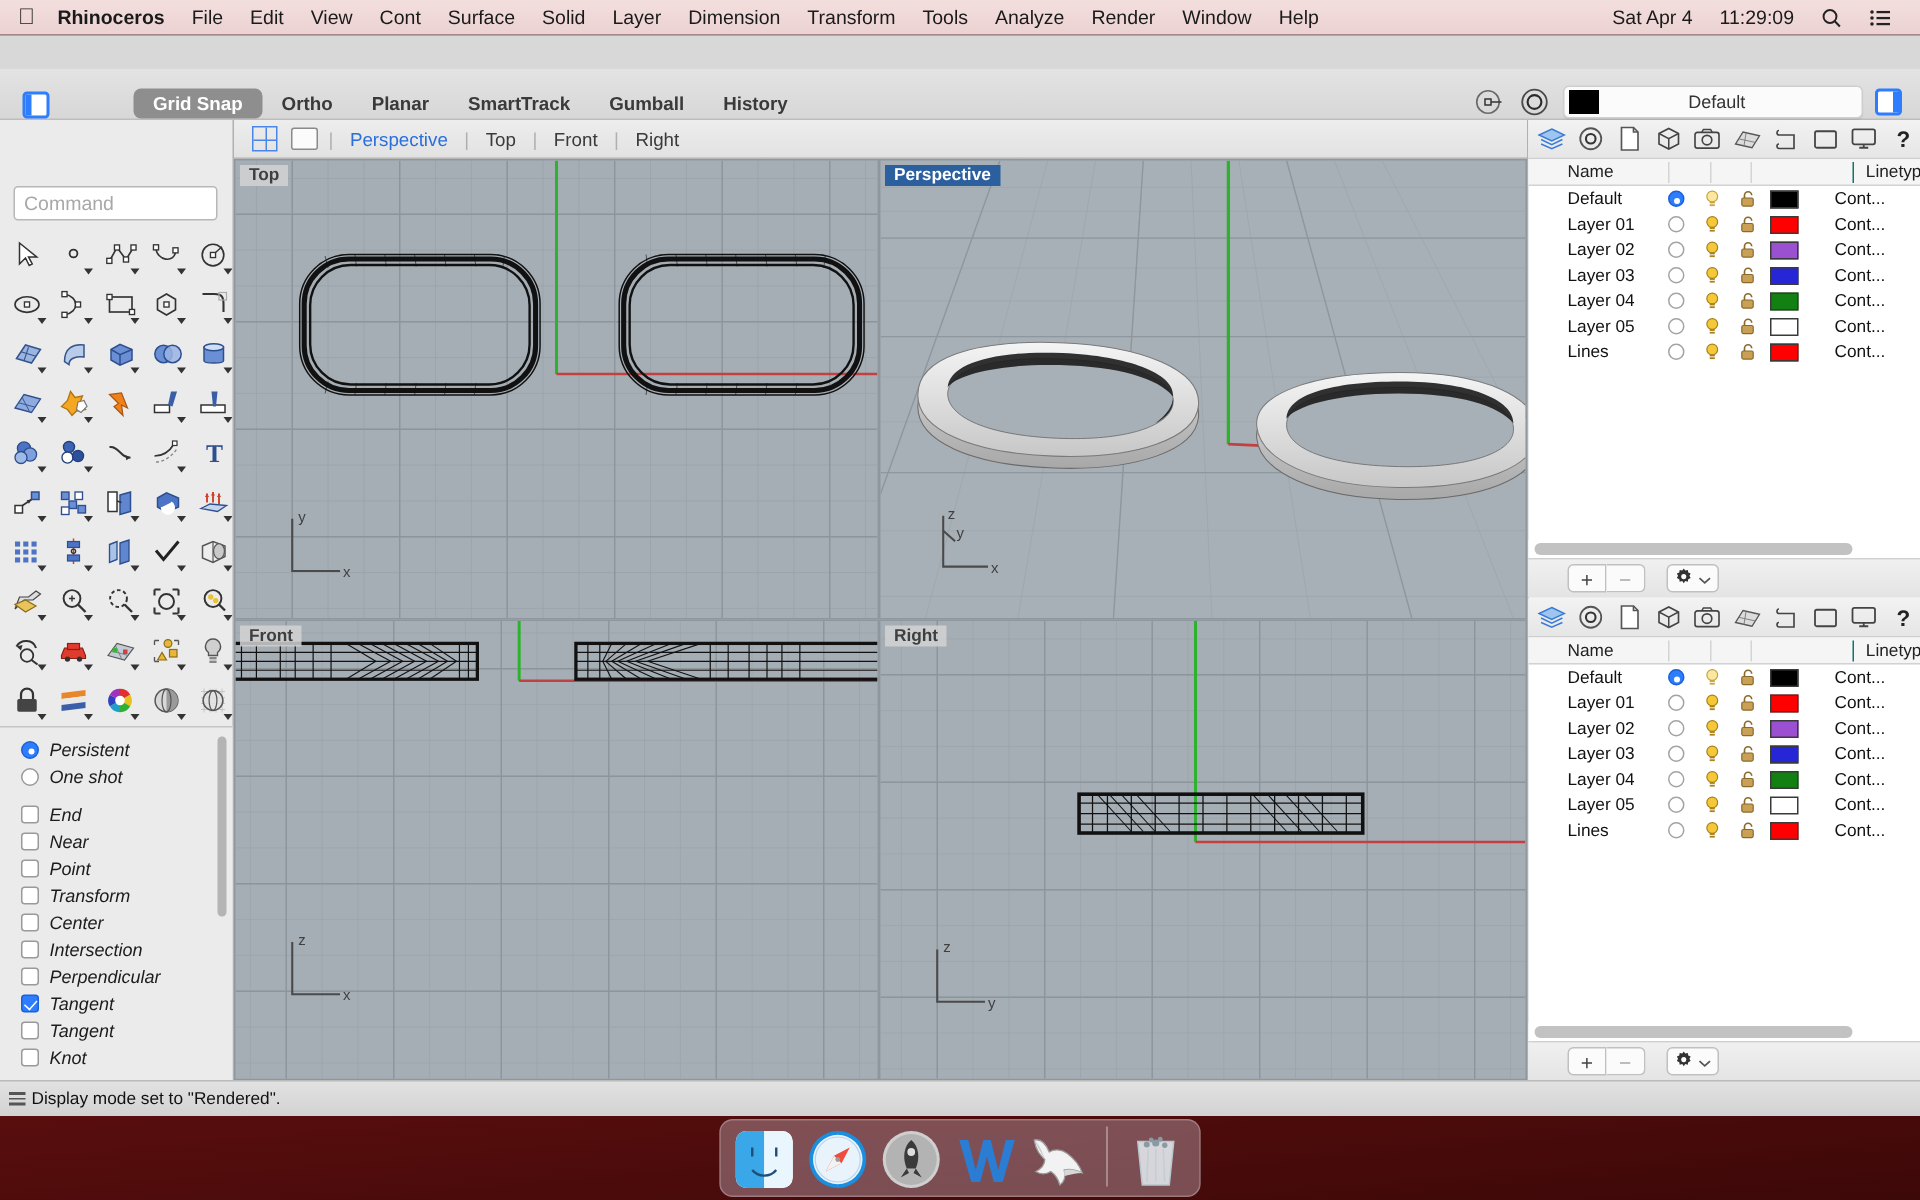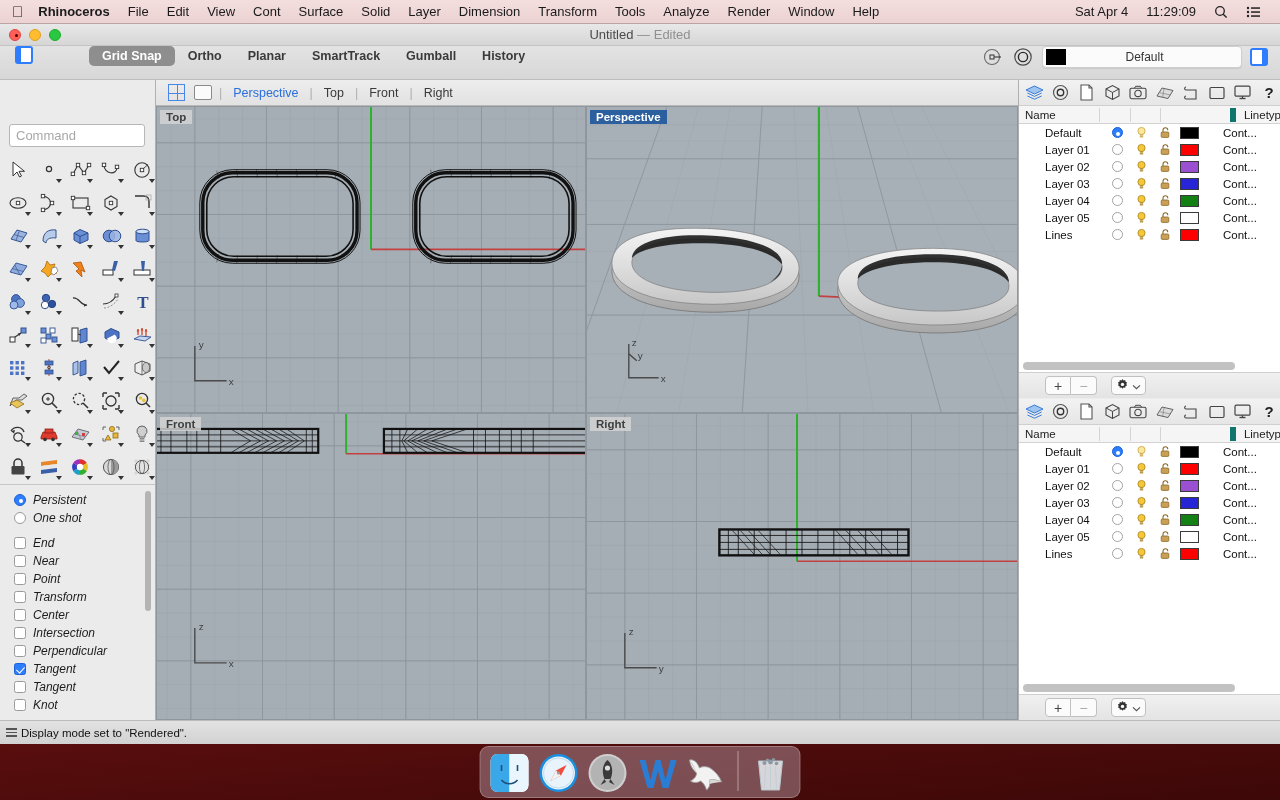--- a/index.html
+++ b/index.html
@@ -55,21 +55,21 @@
     position:absolute; left:0; right:0; text-align:center;
     font-size:13px; color:#4a4a4a;
   }
   #titlebar .ttl .edited{ color:#909090; }
 
   
   #toolbar{
     position:absolute; left:0; top:22px; width:1280px; height:34px;
     background:linear-gradient(180deg,#e3e3e3,#d7d7d7);
     border-bottom:1px solid #bdbdbd;
-    display:flex; align-items:flex-start;
+    display:flex; align-items:flex-end;
   }
   .panel-toggle{
     width:18px;height:18px;border:2px solid #2e7dff;border-radius:3px;
     background:#fff; margin-left:15px;
   }
   .panel-toggle.right{ margin-left:0; margin-right:12px; }
   .panel-toggle::after{
     content:""; display:block; width:4px;height:14px; background:#2e7dff;
   }
   .panel-toggle.right::after{ margin-left:10px; }
@@ -184,23 +184,23 @@
   .lp-icons{
     height:26px; background:linear-gradient(180deg,#f2f2f2,#e6e6e6);
     border-bottom:1px solid #cfcfcf;
     display:flex; align-items:center; padding-left:3px; gap:2px;
   }
   .lp-icons .pi{ width:25px;height:22px; display:flex;align-items:center;justify-content:center; }
   .lp-head{
     height:18px; background:#f5f5f5; border-bottom:1px solid #d2d2d2;
     display:flex; align-items:center; font-size:11.5px; color:#222;
   }
-  .lp-head .nm{ padding-left:6px; width:90px; }
+  .lp-head .nm{ padding-left:6px; width:90px;margin-left:20px; }
   .lp-head .cdiv{ width:34px; border-left:1px solid #d4d4d4; height:14px; }
-  .lp-head .lt{ padding-left:8px; border-left:6px solid #0f766e; height:14px; line-height:14px;margin-left:40px; }
+  .lp-head .lt{ padding-left:8px; border-left:1px solid #0f766e; height:14px; line-height:14px;margin-left:40px; }
   .lrow{ height:17px; display:flex; align-items:center; font-size:11.5px; color:#111; }
   .lrow .lname{ width:86px; padding-left:26px; }
   .lrow .cell{ width:24px; display:flex; align-items:center; justify-content:center; }
   .lrow .sw{ width:19px;height:12px; border:1px solid #3a3a3a; }
   .lrow .lcont{ padding-left:22px; color:#111; }
   .lrad{ width:11px;height:11px;border-radius:50%;border:1px solid #a3a3a3;background:#fff; position:relative;}
   .lrad.on{ background:#2e7dff; border-color:#1a62d6; }
   .lrad.on::after{content:"";position:absolute;left:3.5px;top:3.5px;width:4px;height:4px;border-radius:50%;background:#fff;}
   .lp-scroll{ height:12px; background:#fff; position:relative; }
   .lp-scroll i{ position:absolute; left:4px; right:46px; top:2px; height:8px; background:#c2c2c2; border-radius:4px; }
@@ -285,32 +285,20 @@
           <rect x="5" y="5.3" width="9" height="1.5" fill="#222"></rect>
         <circle cx="2" cy="10" r="1.2" fill="#222"></circle>
           <rect x="5" y="9.3" width="9" height="1.5" fill="#222"></rect>
       </svg>
     </div>
   </div>
 </div>
 
 <div id="window">
 
-  <div id="titlebar">
-    <div class="traffic">
-      <div class="tl red"></div>
-      <div class="tl yellow"></div>
-      <div class="tl green"></div>
-    </div>
-    <div class="ttl">
-      <span>Untitled</span>
-      <span class="edited">—</span>
-      <span class="edited">Edited</span>
-    </div>
-  </div>
 
   <div id="toolbar">
     <div class="panel-toggle"></div>
     <div id="tb-modes">
       <div class="mode-btn active">Grid Snap</div>
       <div class="mode-btn">Ortho</div>
       <div class="mode-btn">Planar</div>
       <div class="mode-btn">SmartTrack</div>
       <div class="mode-btn">Gumball</div>
       <div class="mode-btn">History</div>

